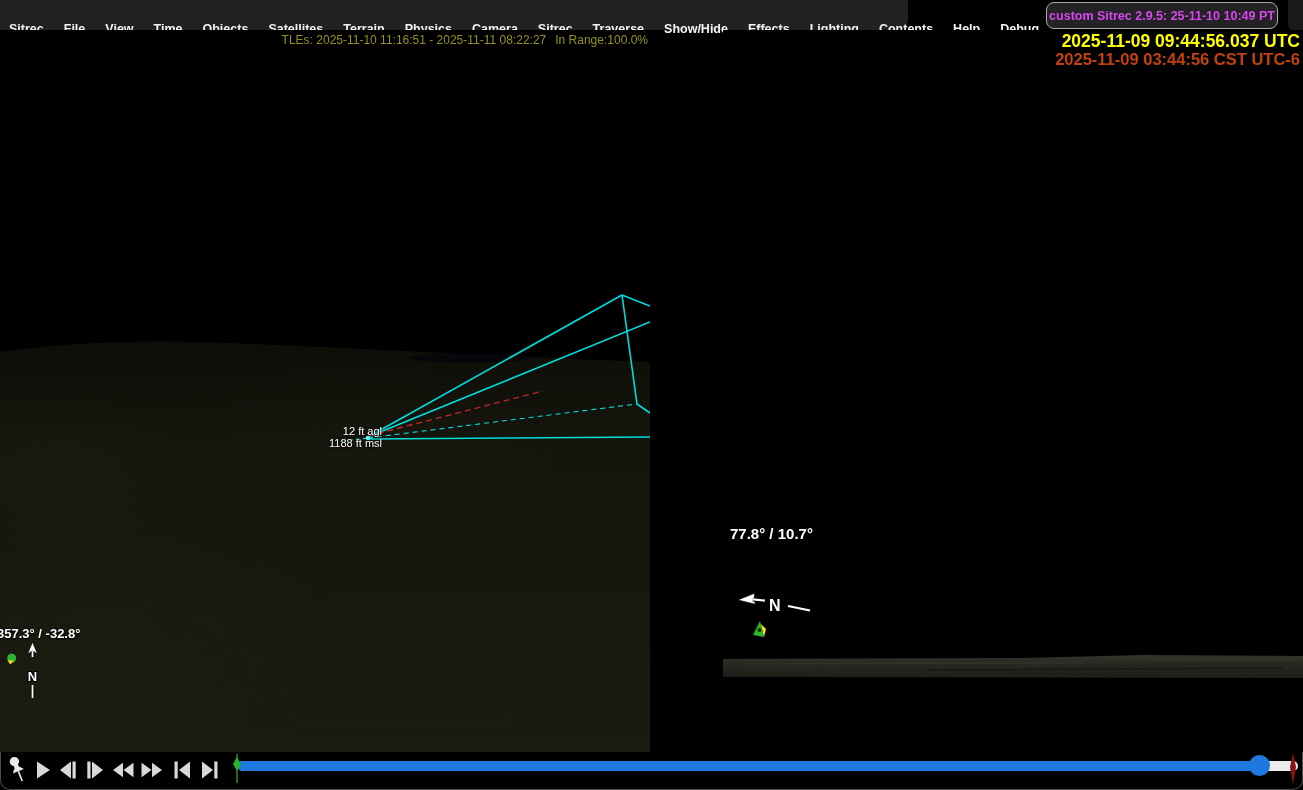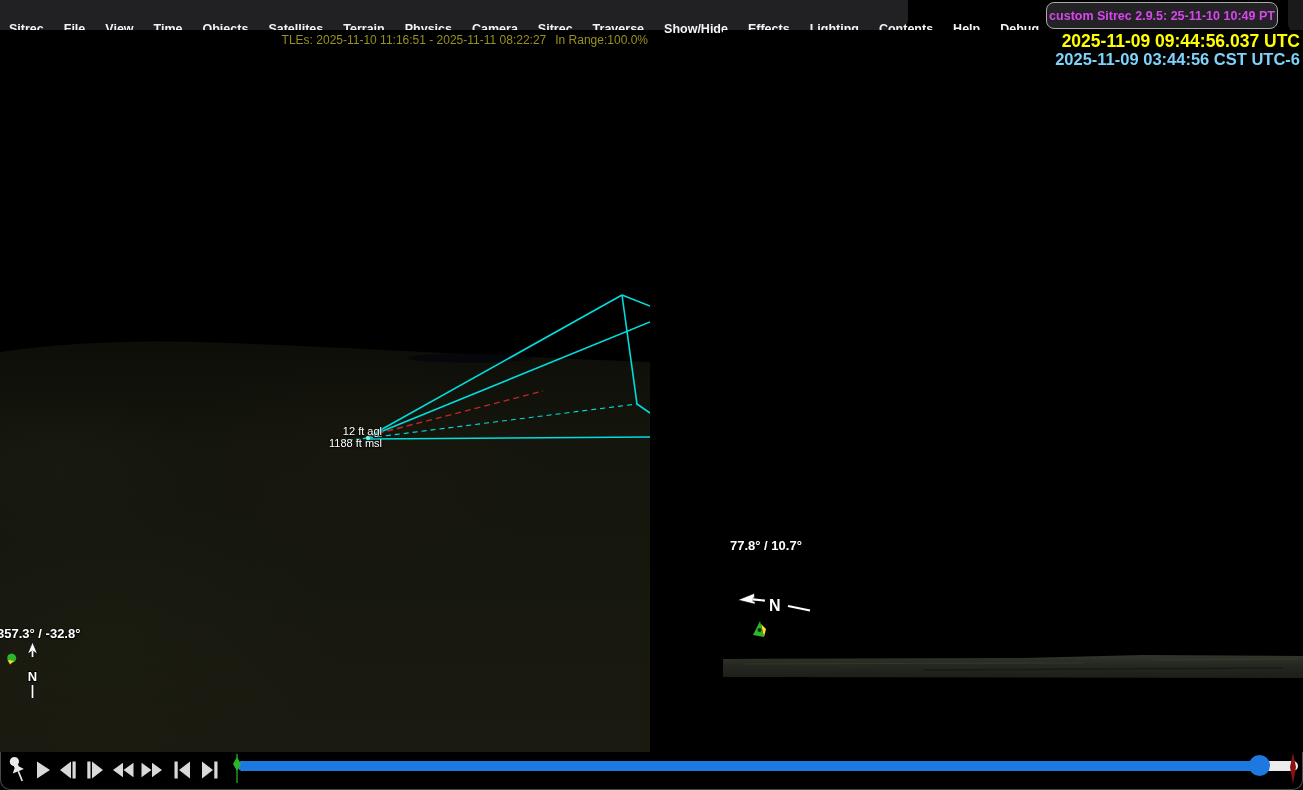--- a/index.html
+++ b/index.html
@@ -21,26 +21,26 @@
   
   .main-view{position:absolute;left:0;top:30px;width:650px;height:722px;background:#000;overflow:hidden;}
   .look-view{position:absolute;left:723px;top:30px;width:580px;height:722px;background:#000;overflow:hidden;}
 
   .tle-label{position:absolute;right:2px;top:3px;font-size:12px;color:#97921e;white-space:nowrap;}
   .tle-label .gap{display:inline-block;width:9px;}
 
   .clock{position:absolute;right:3px;text-align:right;white-space:nowrap;font-weight:700;
          text-shadow:0 0 2px #000;}
   .clock-utc{top:31px;font-size:17.5px;color:#ffff00;text-align:right;}
-  .clock-local{top:50px;font-size:16.5px;color:#7dd3fc;}
+  .clock-local{top:50px;font-size:16.5px;color:#c2410c;}
 
   .overlay-text{position:absolute;color:#fff;text-shadow:0 1px 2px #000,0 0 2px #000;white-space:nowrap;}
   .agl-labels{right:268px;top:396px;font-size:11px;line-height:11.5px;text-align:right;}
   .main-heading{left:-3px;top:596px;font-size:13px;font-weight:700;}
-  .look-heading{left:7px;top:508px;font-size:13px;font-weight:700;}
+  .look-heading{left:7px;top:495px;font-size:15px;font-weight:700;}
 
   .svg-abs{position:absolute;}
 
   
   .bottom-bar{position:absolute;left:0;top:752px;width:1303px;height:38px;background:#000;
               border:1px solid #4a4a4a;border-top:none;border-radius:0 0 10px 10px;box-sizing:border-box;}
   .pb-btn{position:absolute;top:5px;width:26px;height:26px;cursor:pointer;}
   .pb-btn svg{display:block;}
   .pb-fill{fill:#d9d9d9;}
   .track-base{position:absolute;left:237px;top:9px;width:1060px;height:10px;background:#ececec;border-radius:5px;}

